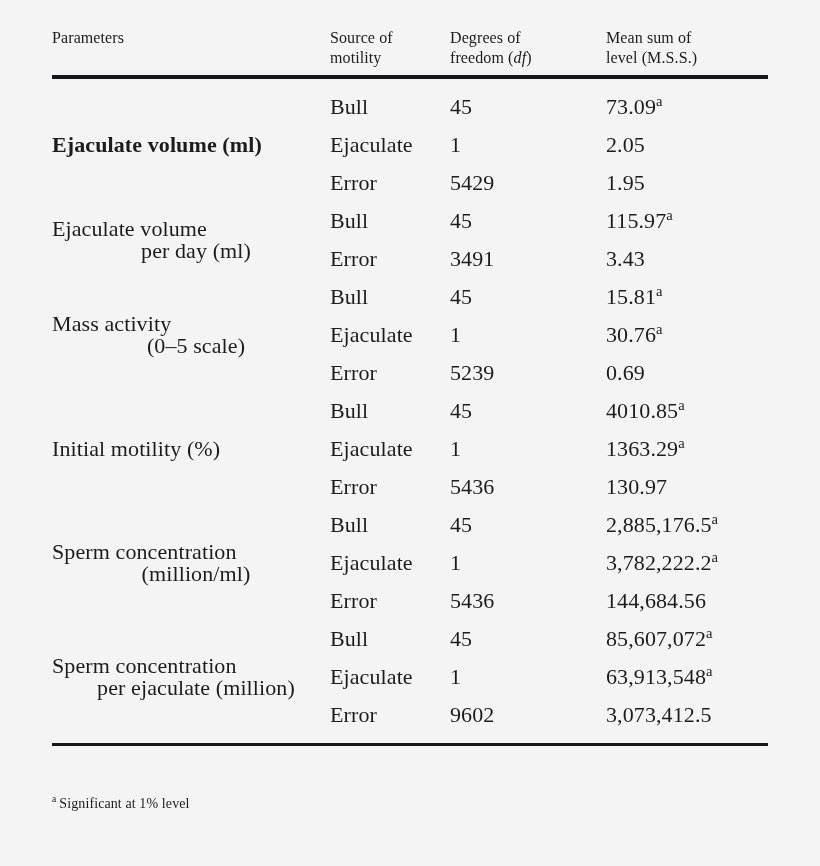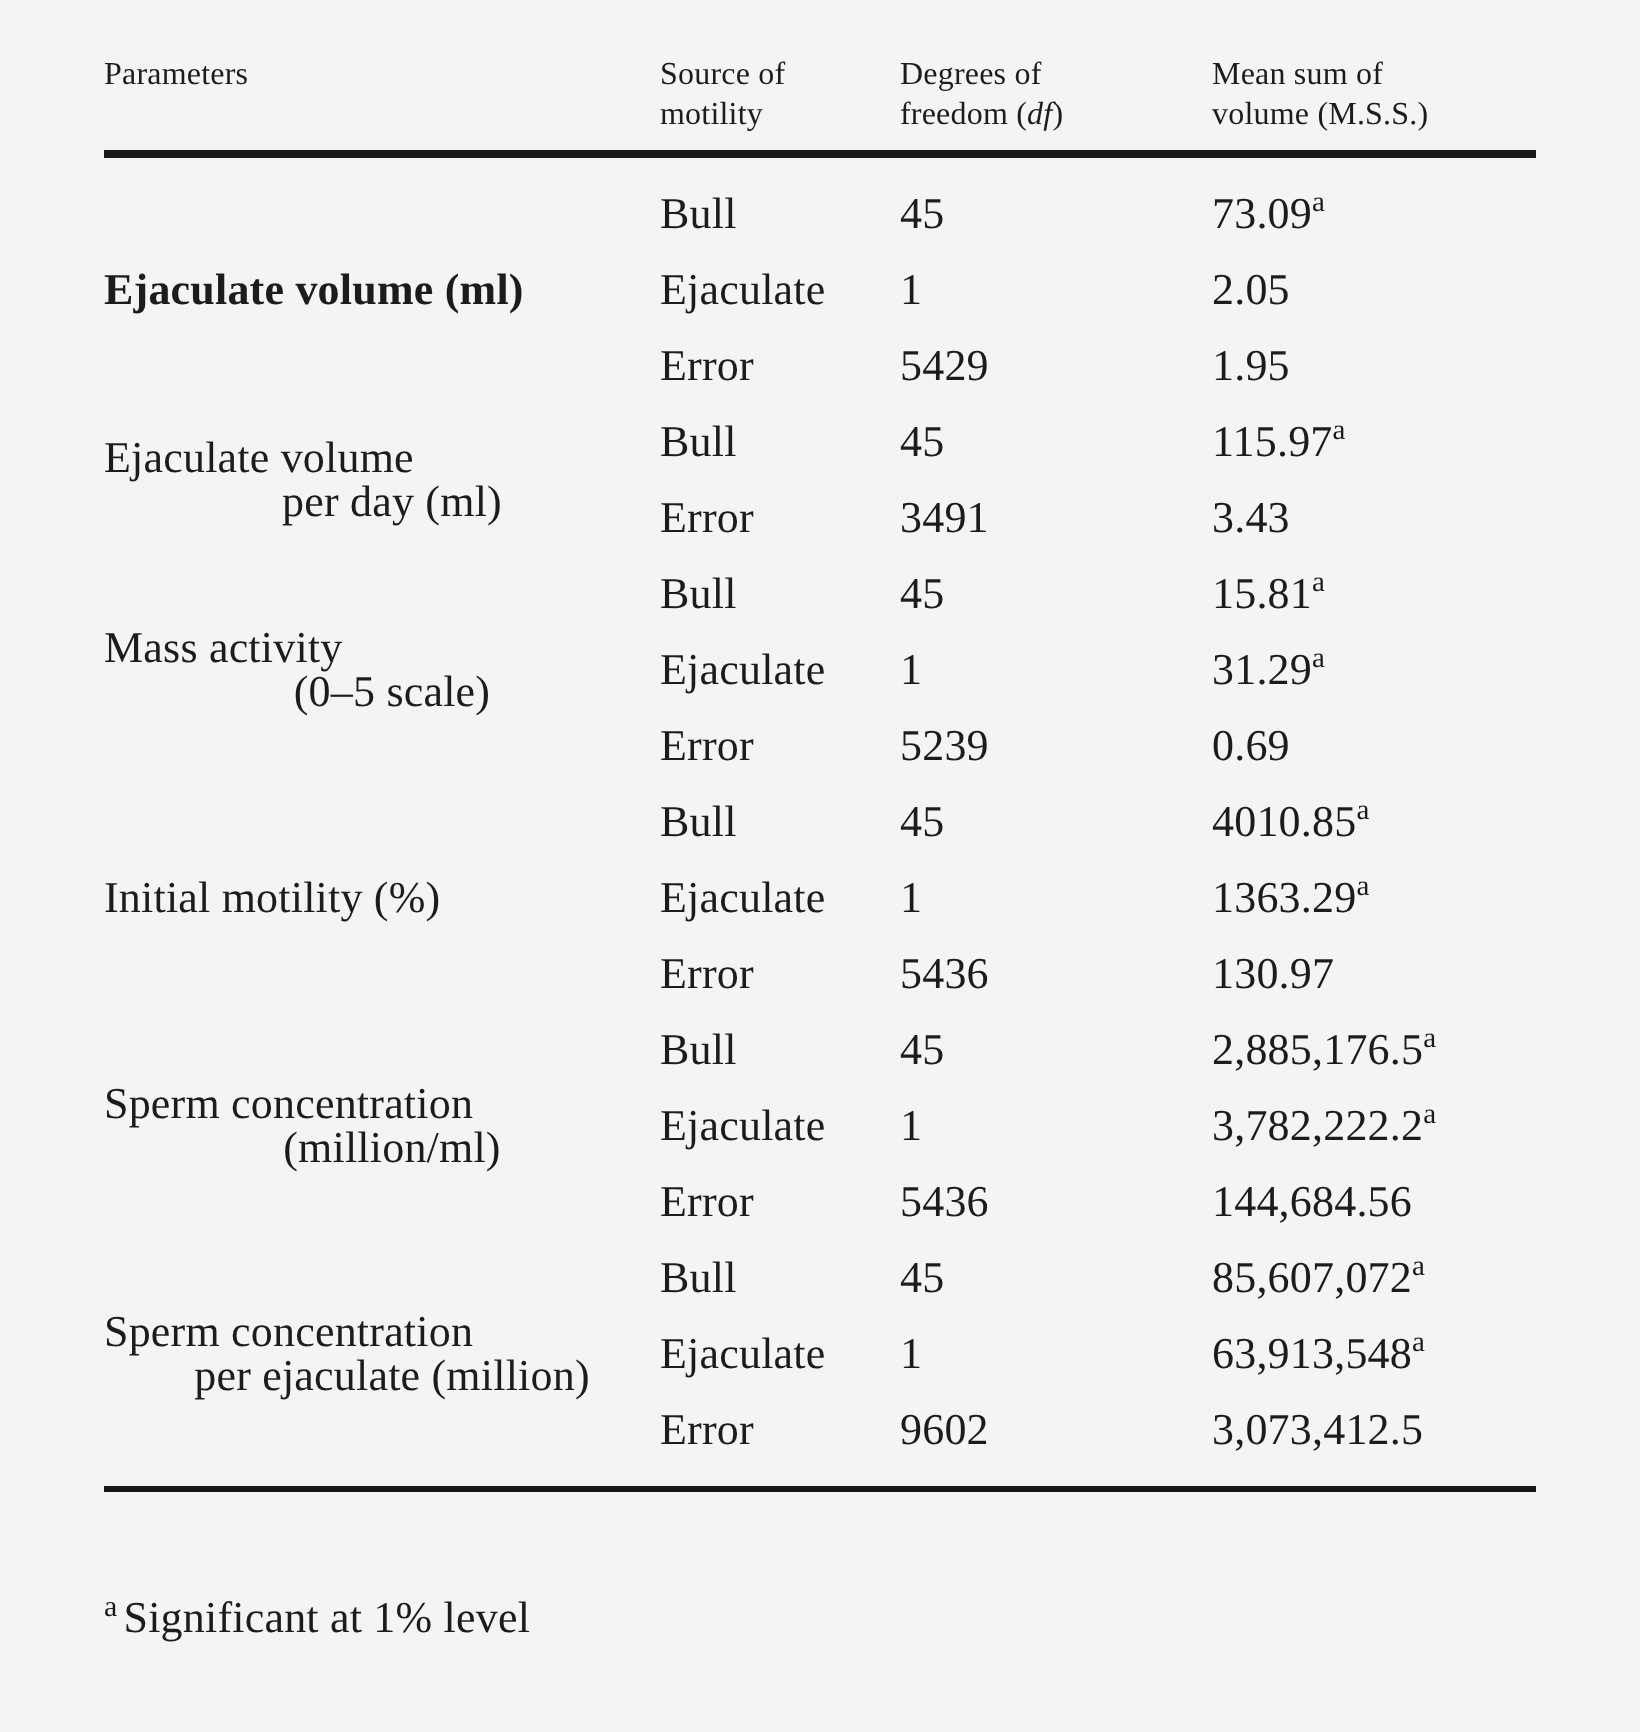--- a/index.html
+++ b/index.html
@@ -90,21 +90,21 @@
     vertical-align: super;
     line-height: 0;
   }
 
   .df-italic { font-style: italic; }
 
   .footnote {
     position: absolute;
     left: 52px;
     top: 796px;
-    font-size: 22px;
+    font-size: 14px;
     letter-spacing: 0.1px;
   }
   .footnote sup.fn {
     font-size: 0.68em;
     vertical-align: super;
     margin-right: 3px;
   }
 </style>
 </head>
 <body>
@@ -126,21 +126,21 @@
         <th>
           <span class="hdr-line">Source of</span>
           <span class="hdr-line">motility</span>
         </th>
         <th>
           <span class="hdr-line">Degrees of</span>
           <span class="hdr-line"><span>freedom (</span><span class="df-italic">df</span><span>)</span></span>
         </th>
         <th>
           <span class="hdr-line">Mean sum of</span>
-          <span class="hdr-line">volume (M.S.S.)</span>
+          <span class="hdr-line">level (M.S.S.)</span>
         </th>
       </tr>
       <tr class="rule-row">
         <td colspan="4">
           <hr class="rule-top">
         </td>
       </tr>
       <tr class="spacer-row">
         <td colspan="4"></td>
       </tr>
@@ -184,21 +184,21 @@
             <span class="param-line">Mass activity</span>
             <span class="param-line indent">(0–5 scale)</span>
           </td>
           <td>Bull</td>
           <td>45</td>
           <td><span>15.81</span><sup class="fn">a</sup></td>
         </tr>
         <tr class="data-row">
           <td>Ejaculate</td>
           <td>1</td>
-          <td><span>31.29</span><sup class="fn">a</sup></td>
+          <td><span>30.76</span><sup class="fn">a</sup></td>
         </tr>
         <tr class="data-row">
           <td>Error</td>
           <td>5239</td>
           <td><span>0.69</span></td>
         </tr>
         <tr class="data-row first-in-group">
           <td class="param-cell" rowspan="3" style="vertical-align: middle;">
             <span class="param-line">Initial motility (%)</span>
           </td>

